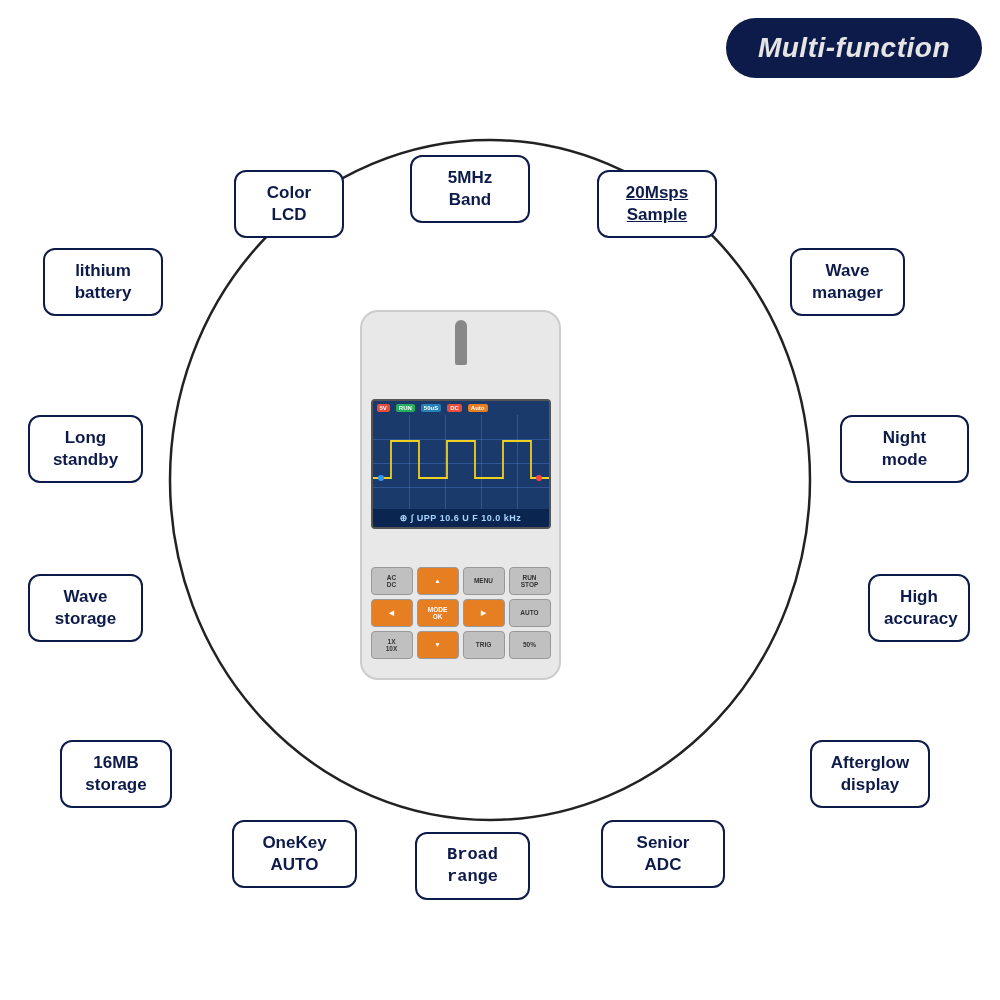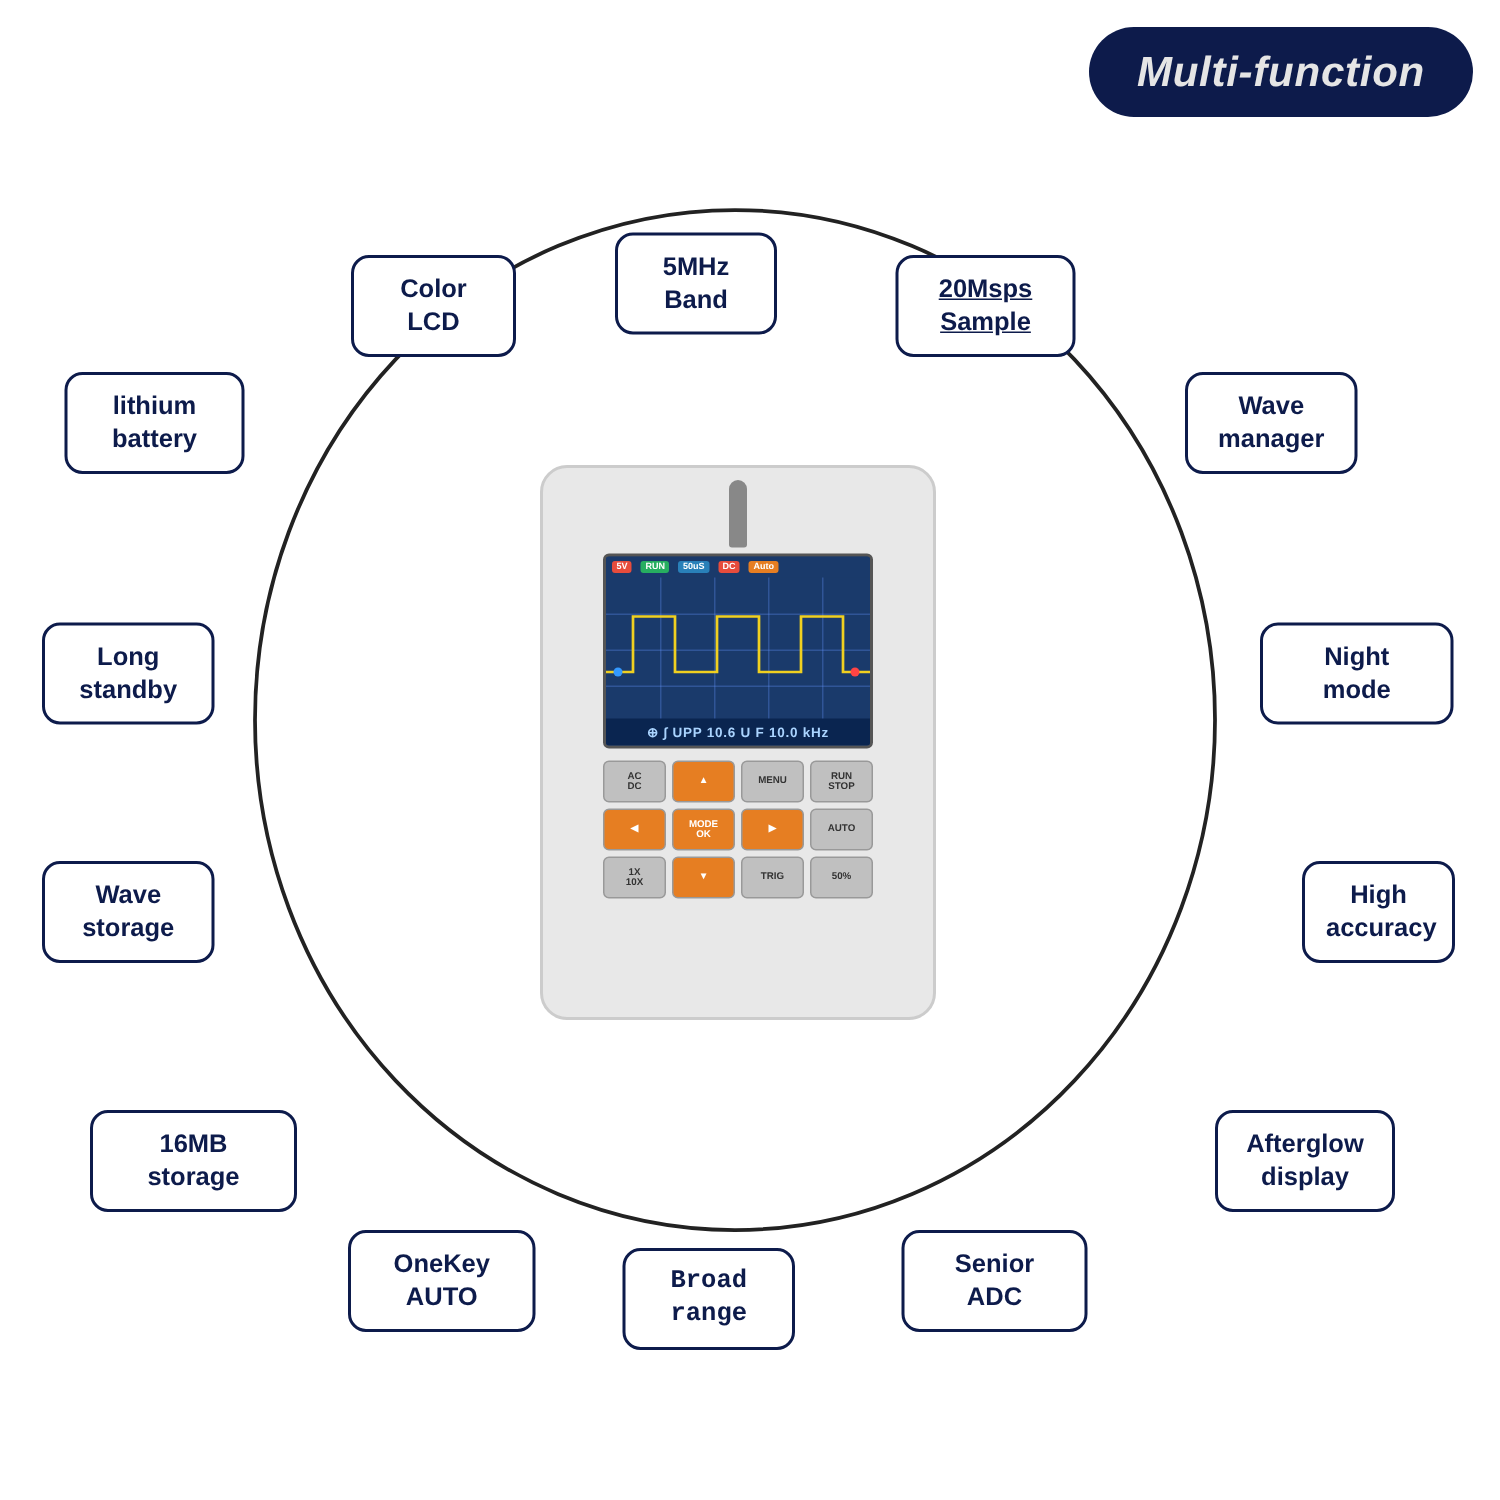--- a/index.html
+++ b/index.html
@@ -60,30 +60,31 @@
     .device-wrapper {
       position: absolute;
       left: 360px;
       top: 310px;
       width: 240px;
       height: 380px;
     }
 
     
     .device {
-      width: 264px;
+      width: 201px;
       height: 370px;
       background: #e8e8e8;
       border-radius: 18px;
       border: 2px solid #ccc;
       display: flex;
       flex-direction: column;
       align-items: center;
       padding: 8px;
       position: relative;
+      gap: 30px;
     }
 
     
     .antenna {
       width: 12px;
       height: 45px;
       background: #888;
       border-radius: 6px 6px 2px 2px;
       margin-bottom: 4px;
       position: relative;
@@ -202,21 +203,21 @@
 </div>
 
 <div class="feature-box" style="left:43px; top:248px; width:120px;">
   lithium<br>battery
 </div>
 
 <div class="feature-box" style="left:234px; top:170px; width:110px;">
   Color<br>LCD
 </div>
 
-<div class="feature-box" style="left:410px; top:155px; width:108px;">
+<div class="feature-box" style="left:410px; top:155px; width:120px;">
   5MHz<br>Band
 </div>
 
 <div class="feature-box" style="left:597px; top:170px; width:120px;text-decoration:underline;">
   20Msps<br>Sample
 </div>
 
 <div class="feature-box" style="left:790px; top:248px; width:115px;">
   Wave<br>manager
 </div>
@@ -230,21 +231,21 @@
 </div>
 
 <div class="feature-box" style="left:28px; top:574px; width:115px;">
   Wave<br>storage
 </div>
 
 <div class="feature-box" style="left:840px; top:574px; width:102px;margin-left:28px;">
   High<br>accuracy
 </div>
 
-<div class="feature-box" style="left:60px; top:740px; width:138px;">
+<div class="feature-box" style="left:60px; top:740px; width:112px;">
   16MB<br>storage
 </div>
 
 <div class="feature-box" style="left:810px; top:740px; width:120px;">
   Afterglow<br>display
 </div>
 
 <div class="feature-box" style="left:232px; top:820px; width:125px;">
   OneKey<br>AUTO
 </div>

